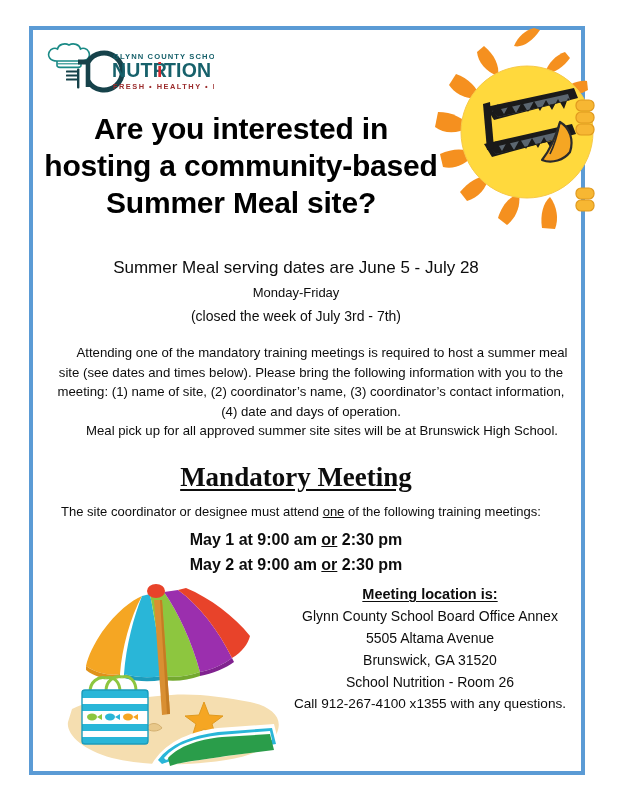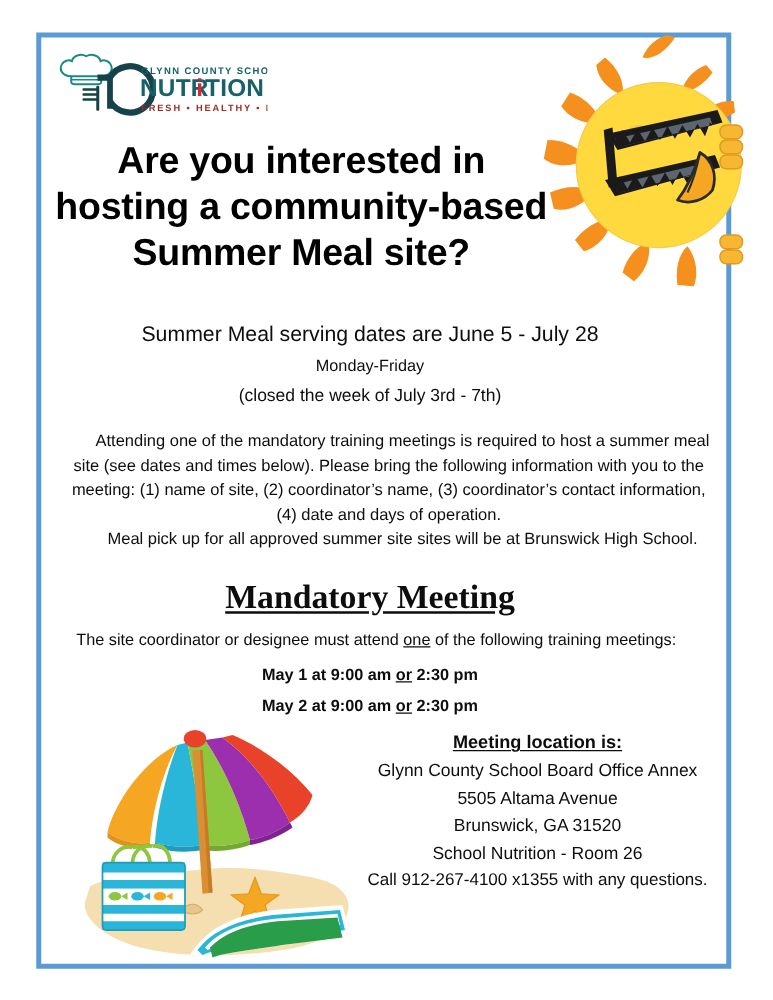--- a/index.html
+++ b/index.html
@@ -56,21 +56,21 @@
   }
   .mm-head span{text-decoration:underline;text-underline-offset:3px;font-family:Liberation Serif, serif;}
   .mm-sub{
     position:absolute;left:46px;top:502px;width:510px;text-align:center;
     font-size:13px;line-height:20px;
   }
   .mm-sub u{text-decoration:underline;}
 
   .mtg-times{
     position:absolute;left:46px;top:527px;width:500px;text-align:center;
-    font-size:13px;font-weight:bold;line-height:25px;
+    font-size:16px;font-weight:bold;line-height:25px;
   }
   .mtg-times u{text-decoration:underline;}
 
   
   .loc{
     position:absolute;left:288px;top:583px;width:284px;text-align:center;
     font-size:14px;line-height:22px;
   }
   .loc .lh{font-weight:bold;font-size:14.5px;text-decoration:underline;text-underline-offset:2px;}
   .loc .call{font-size:13.6px;}

